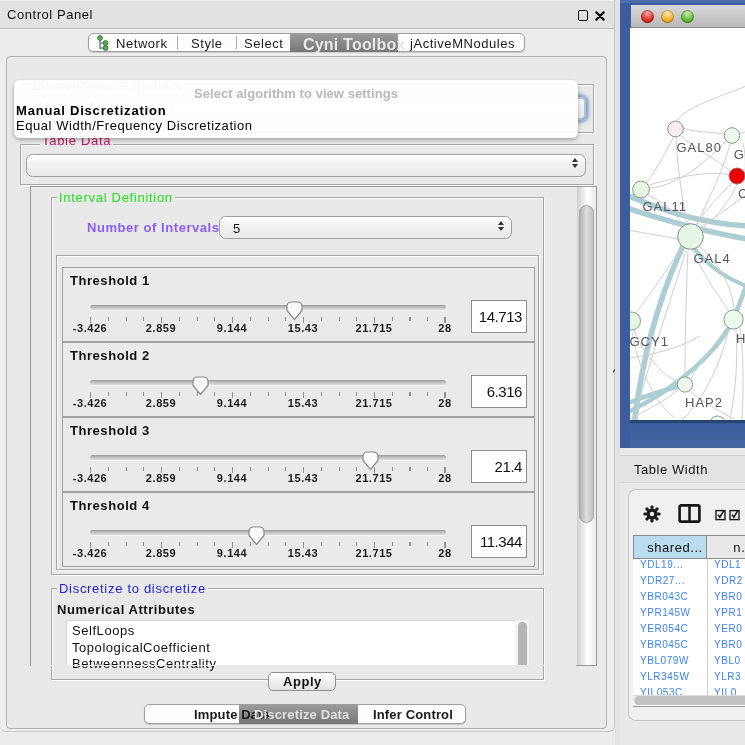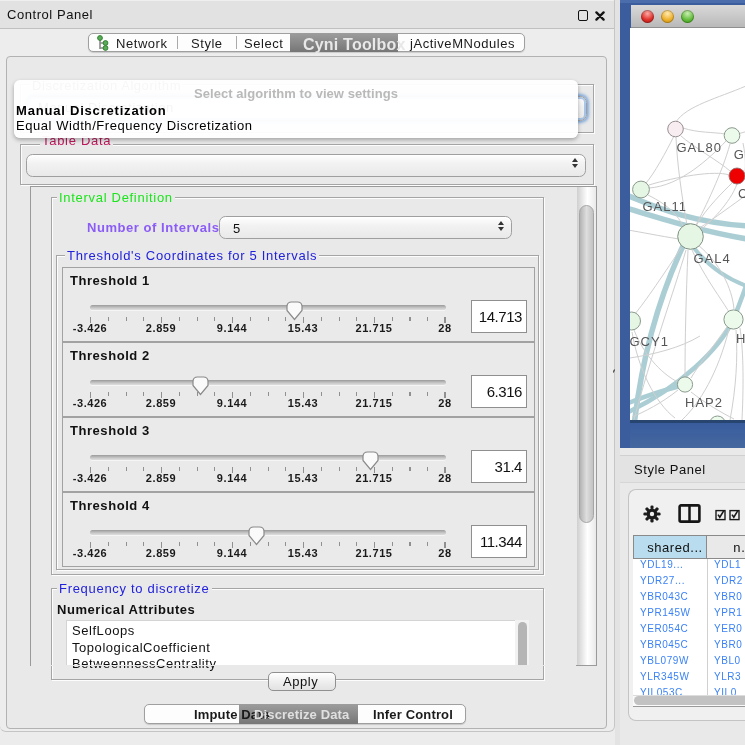--- a/index.html
+++ b/index.html
@@ -79,21 +79,20 @@
   <div class="gtitle" style="left:57px;top:191px;color:#1ae51a;">Interval Definition</div>
   <div class="txt" style="left:87px;top:220px;font-size:13px;font-weight:bold;color:#8b5cf6;">Number of Intervals</div>
   <div class="combo" style="left:219px;top:216px;width:291px;height:21px;"></div>
   <div class="txt" style="left:233px;top:221px;font-size:13px;color:#111;">5</div>
   <div class="stepper" style="left:497.5px;top:221px;">
       <div class="up"></div>
       <div class="dn"></div>
     </div>
 
   <div class="abs etch" style="left:56px;top:255px;width:481px;height:313px;"></div>
-  <div class="gtitle" style="left:65px;top:249px;color:#2222dd;">Threshold's Coordinates for 5 Intervals</div>
 
   <div class="tpanel" style="top:267px;">
       <div class="ttl">Threshold 1</div>
       <div class="track"></div>
       <div class="ticks"></div>
       <div class="ticks2"></div>
       <div class="tlab" style="left:27px">-3.426</div>
       <div class="tlab" style="left:98px">2.859</div>
       <div class="tlab" style="left:169px">9.144</div>
       <div class="tlab" style="left:240px">15.43</div>
@@ -127,53 +126,53 @@
       <div class="ticks2"></div>
       <div class="tlab" style="left:27px">-3.426</div>
       <div class="tlab" style="left:98px">2.859</div>
       <div class="tlab" style="left:169px">9.144</div>
       <div class="tlab" style="left:240px">15.43</div>
       <div class="tlab" style="left:311px">21.715</div>
       <div class="tlab" style="left:382px">28</div>
       <svg class="thumb" style="left:298.94389995545095px" width="17" height="20" viewBox="0 0 17 20">
    <path d="M1 5 A4.5 4.5 0 0 1 5.5 1 H11.5 A4.5 4.5 0 0 1 16 5 V9.5 L8.5 18.5 L1 9.5 Z" fill="#fafafa" stroke="#8a8a8a" stroke-width="1.2"></path>
       </svg>
-      <div class="vbox">31.4</div>
+      <div class="vbox">21.4</div>
     </div>
   <div class="tpanel" style="top:492px;">
       <div class="ttl">Threshold 4</div>
       <div class="track"></div>
       <div class="ticks"></div>
       <div class="ticks2"></div>
       <div class="tlab" style="left:27px">-3.426</div>
       <div class="tlab" style="left:98px">2.859</div>
       <div class="tlab" style="left:169px">9.144</div>
       <div class="tlab" style="left:240px">15.43</div>
       <div class="tlab" style="left:311px">21.715</div>
       <div class="tlab" style="left:382px">28</div>
       <svg class="thumb" style="left:185.3475147966652px" width="17" height="20" viewBox="0 0 17 20">
    <path d="M1 5 A4.5 4.5 0 0 1 5.5 1 H11.5 A4.5 4.5 0 0 1 16 5 V9.5 L8.5 18.5 L1 9.5 Z" fill="#fafafa" stroke="#8a8a8a" stroke-width="1.2"></path>
       </svg>
       <div class="vbox">11.344</div>
     </div>
 
   <div class="abs etch" style="left:51px;top:588px;width:491px;height:90px;"></div>
-  <div class="gtitle" style="left:57px;top:582px;color:#2222dd;">Frequency to discretize</div>
+  <div class="gtitle" style="left:57px;top:582px;color:#2222dd;">Discretize to discretize</div>
   <div class="txt" style="left:57px;top:602px;font-size:13px;font-weight:bold;color:#111;">Numerical Attributes</div>
   <div class="abs" style="left:66px;top:620px;width:463px;height:46px;background:#fff;border:1px solid #d4d4d4;box-sizing:border-box;"></div>
   <div class="txt" style="left:72px;top:623px;font-size:13px;color:#111;">SelfLoops</div>
   <div class="txt" style="left:72px;top:640px;font-size:13px;color:#111;">TopologicalCoefficient</div>
   <div class="txt" style="left:72px;top:656px;font-size:13px;color:#111;">BetweennessCentrality</div>
   <div class="abs" style="left:515px;top:620px;width:14px;height:46px;background:#f2f2f2;"></div>
   <div class="abs" style="left:518px;top:622px;width:9px;height:44px;border-radius:5px 5px 0 0;background:#b5b5b5;"></div>
 
   <div class="abs" style="left:31px;top:665px;width:545px;height:1px;background:#e9e9e9;"></div>
 
   <div class="abs" style="left:268px;top:672px;width:68px;height:19px;border:1px solid #909090;border-radius:5px;background:linear-gradient(#ffffff,#efefef 50%,#e2e2e2);box-sizing:border-box;"></div>
-  <div class="txt" style="left:283px;top:674px;font-size:13px;font-weight:normal;color:#111;">Apply</div>
+  <div class="txt" style="left:283px;top:674px;font-size:13px;font-weight:bold;color:#111;">Apply</div>
 
   <div class="abs" style="left:144px;top:704px;width:322px;height:20px;background:#fdfdfd;border:1px solid #9f9f9f;border-radius:5px;box-sizing:border-box;box-shadow:0 1px 1px rgba(0,0,0,.15);"></div>
   <div class="abs" style="left:239px;top:704px;width:119px;height:20px;background:linear-gradient(#9d9d9d,#767676);"></div>
   <div class="txt" style="left:154px;top:707px;font-size:13px;font-weight:bold;color:#1a1a1a;letter-spacing:0.15px;padding-left:40px;">Impute Data</div>
   <div class="txt" style="left:254px;top:707px;font-size:13px;font-weight:bold;color:#e0e0e0;letter-spacing:0.15px;">Discretize Data</div>
   <div class="txt" style="left:373px;top:707px;font-size:13px;font-weight:bold;color:#1a1a1a;letter-spacing:0.15px;">Infer Control</div>
 </div>
 
 <svg class="abs" style="left:613px;top:368px;" width="7" height="8" viewBox="0 0 7 8">
     <path d="M0.5 4 A3 3 0 0 1 5.5 2.2 L5.8 4.5" fill="none" stroke="#5a5a5a" stroke-width="1.4" stroke-linecap="round"></path>
@@ -250,21 +249,21 @@
     <text x="106" y="314.5">H</text>
     <text x="55" y="378.5">HAP2</text>
   </g>
 </svg>
 <div class="abs" style="left:630px;top:420px;width:115px;height:3px;background:#27456f;"></div>
 <div class="abs" style="left:630px;top:423px;width:115px;height:26px;background:linear-gradient(#395c9e,#46689f);"></div>
 <div class="abs" style="left:620px;top:448px;width:125px;height:2px;background:#32518c;"></div>
 
 <div class="abs" style="left:620px;top:448px;width:125px;height:297px;background:#e9e9e9;"></div>
 <div class="abs" style="left:620px;top:455px;width:125px;height:26px;background:#e3e3e3;border-top:1px solid #d0d0d0;border-bottom:1px solid #d6d6d6;"></div>
-<div class="txt" style="left:634px;top:462px;font-size:13px;color:#111;">Style Panel</div>
+<div class="txt" style="left:634px;top:462px;font-size:13px;color:#111;">Table Width</div>
 
 <div class="abs" style="left:628px;top:489px;width:117px;height:232px;background:#f0f0f0;border:1px solid #c4c4c4;border-radius:8px 0 0 8px;border-right:none;box-sizing:border-box;"></div>
 
 <svg class="abs" style="left:643px;top:505px;" width="18" height="18" viewBox="0 0 18 18">
   <g fill="#1c1c1c">
     <circle cx="9" cy="9" r="5.6"></circle>
     <g>
       <rect x="7.45" y="0.4" width="3.1" height="3.6" rx="1.3"></rect>
       <rect x="7.45" y="14.0" width="3.1" height="3.6" rx="1.3"></rect>
     </g>

